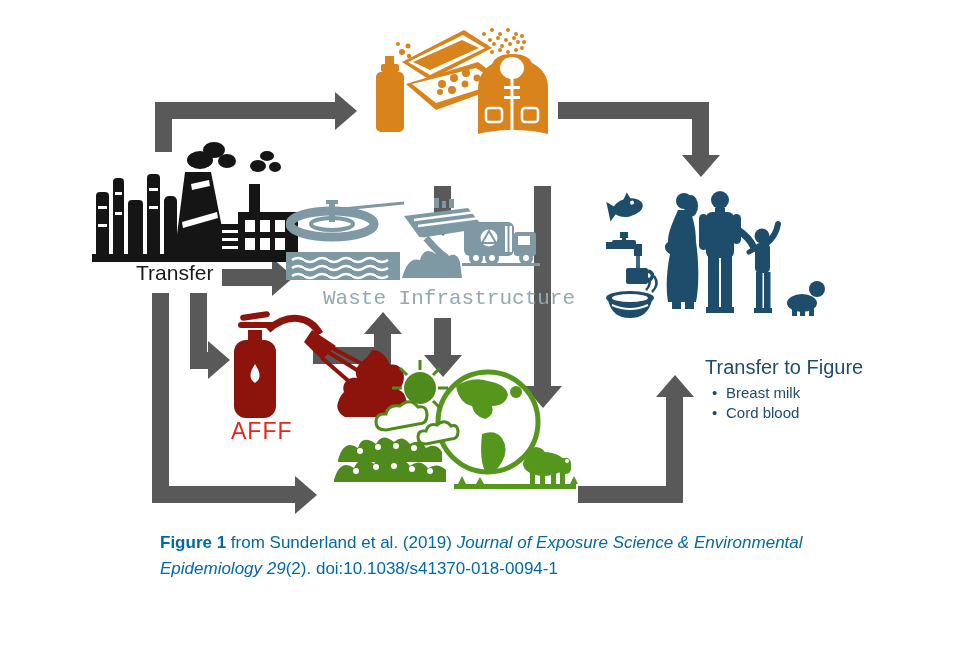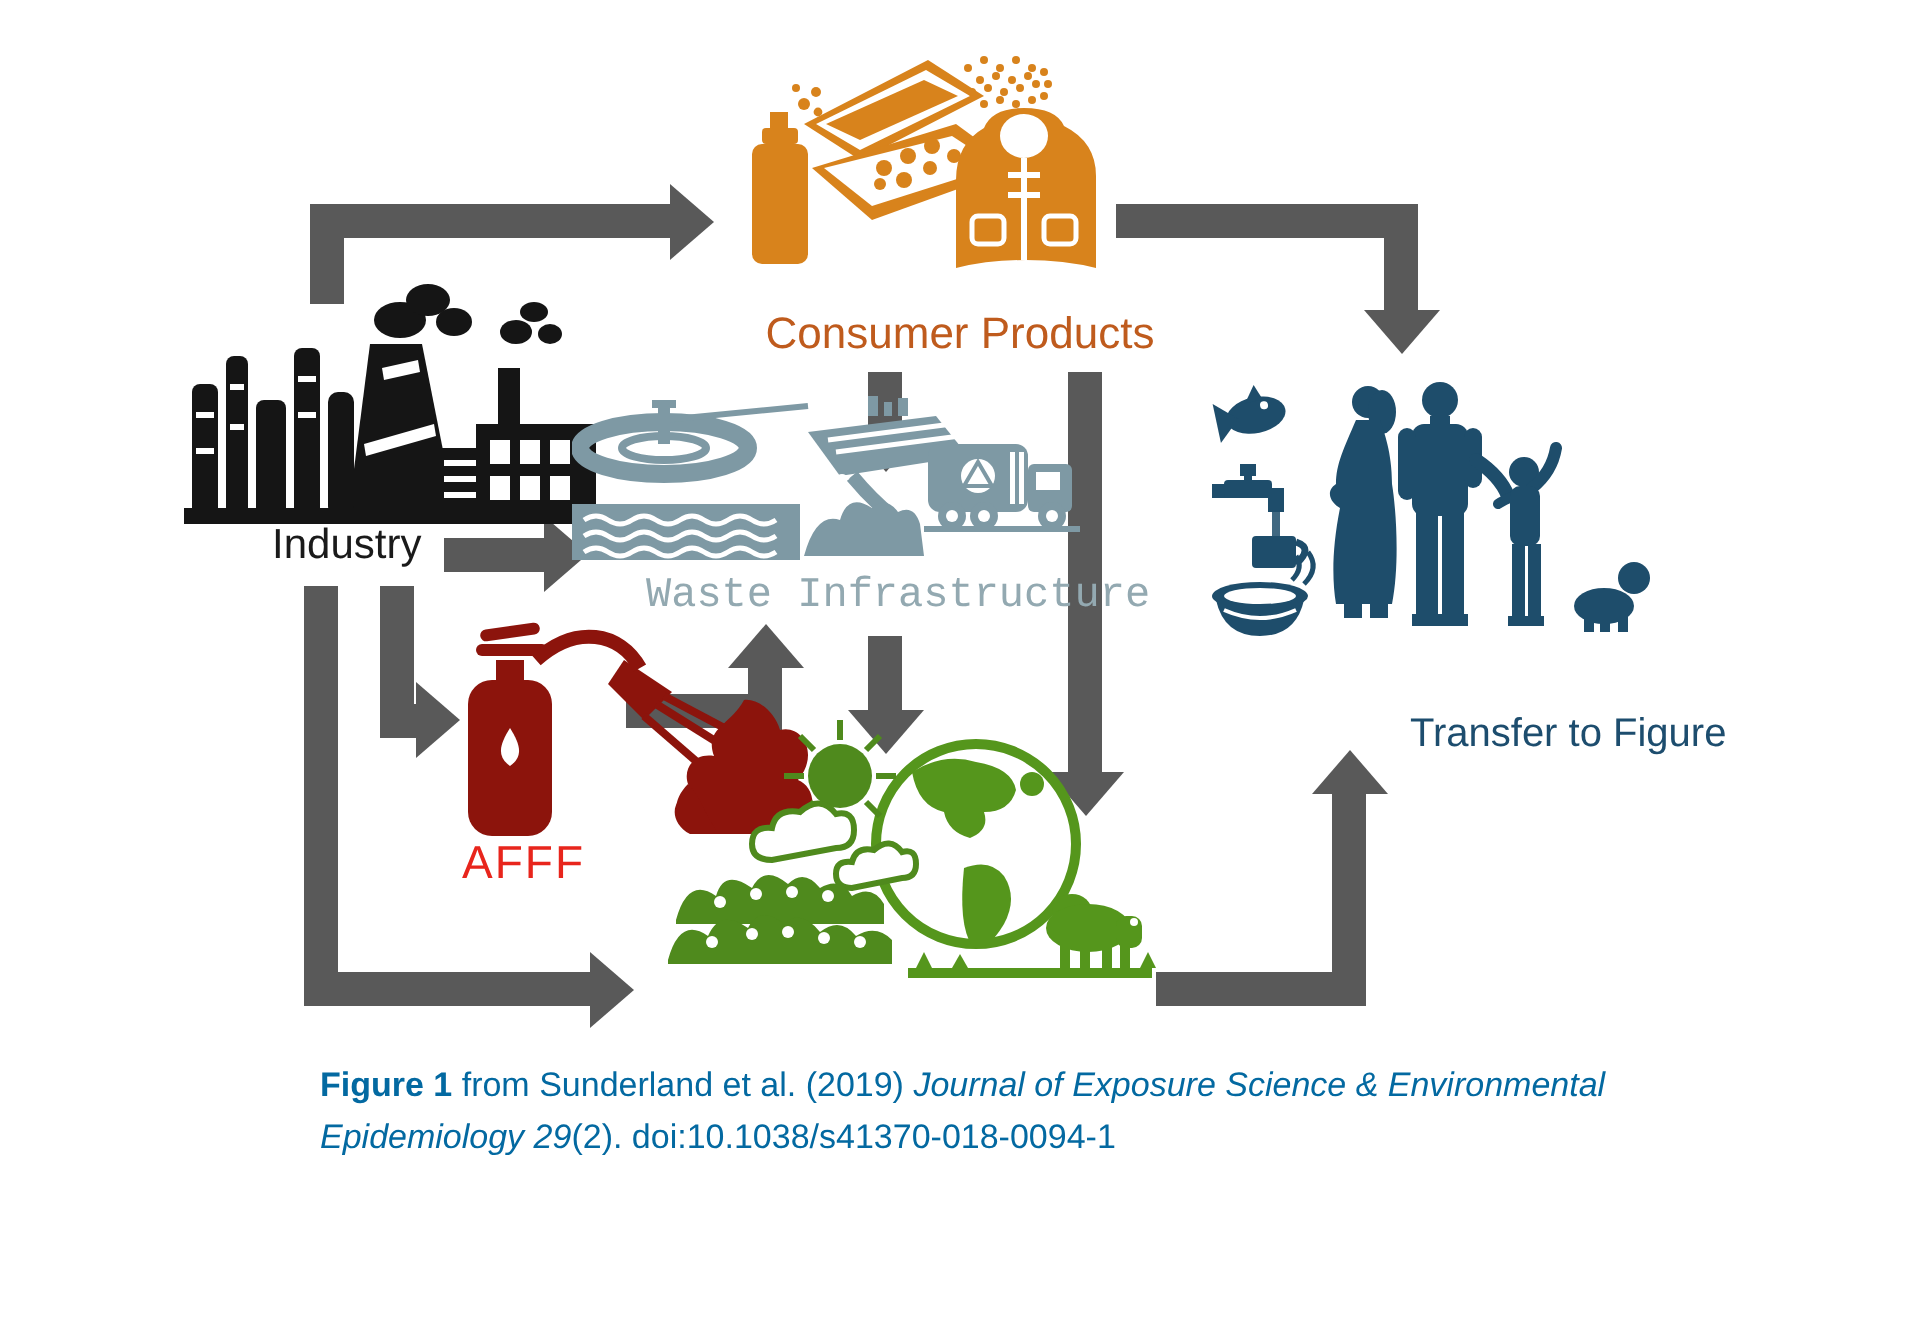--- a/index.html
+++ b/index.html
@@ -344,24 +344,27 @@
           <rect x="109" y="118" width="9" height="5"></rect>
         <circle cx="163" cy="99" r="8"></circle>
         <ellipse cx="148" cy="113" rx="15" ry="9"></ellipse>
         <rect x="155" y="112" width="5" height="14"></rect>
           <rect x="138" y="114" width="5" height="12"></rect>
           <rect x="146" y="116" width="5" height="10"></rect>
       </g>
     </svg>
   </div>
 
-  <div class="lbl lbl-industry">Industry</div>
-  <div class="lbl lbl-cp">Consumer Products</div>
+  <div class="lbl lbl-industry">Transfer</div>
   <div class="lbl lbl-wi">Waste Infrastructure</div>
   <div class="lbl lbl-afff">AFFF</div>
   <div class="lbl lbl-ti">Transfer to Figure</div>
 
+  <div class="ti-bullets">
+    <div class="row"><span class="dot">•</span><span>Breast milk</span></div>
+    <div class="row"><span class="dot">•</span><span>Cord blood</span></div>
+  </div>
 
   <div class="caption">
     <span class="cap-b">Figure 1</span><span> from Sunderland et al. (2019) </span><span class="cap-i">Journal of Exposure Science &amp; Environmental Epidemiology 29</span><span>(2). doi:10.1038/s41370-018-0094-1</span>
   </div>
 
 </div>
 
 </body></html>

